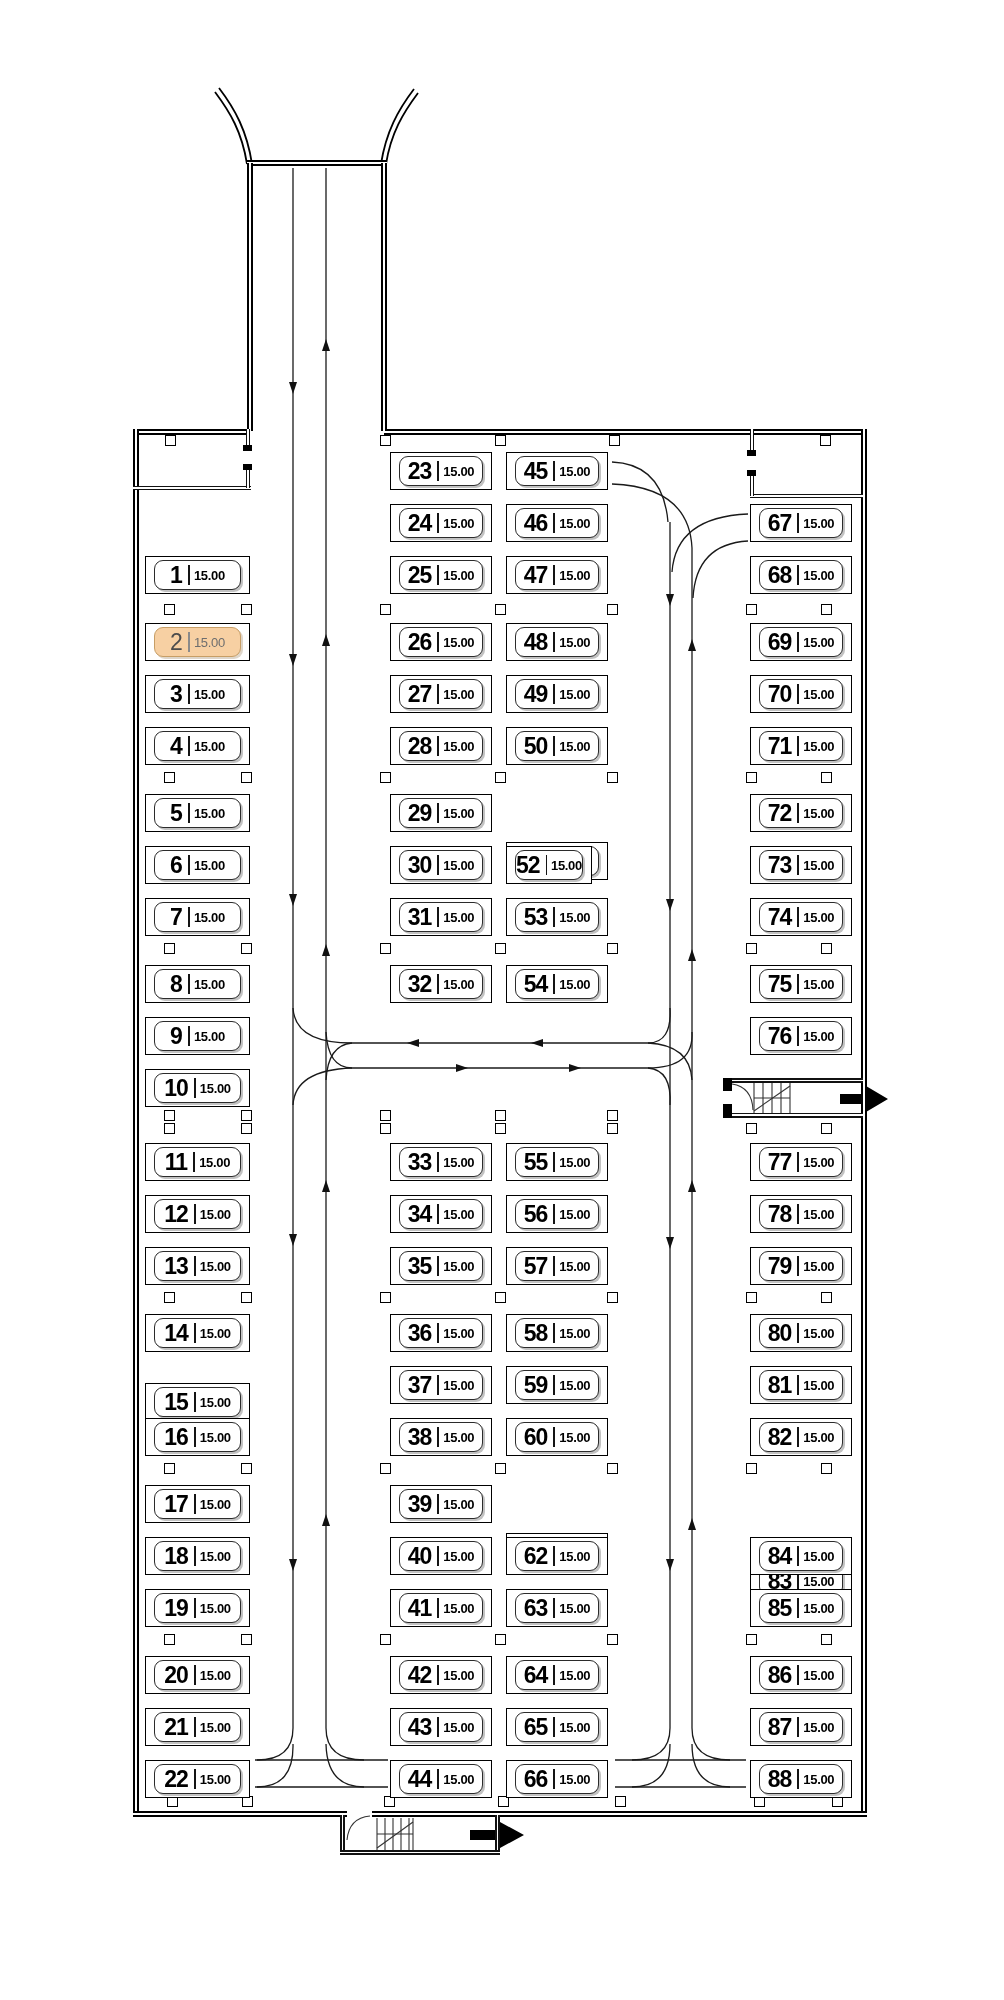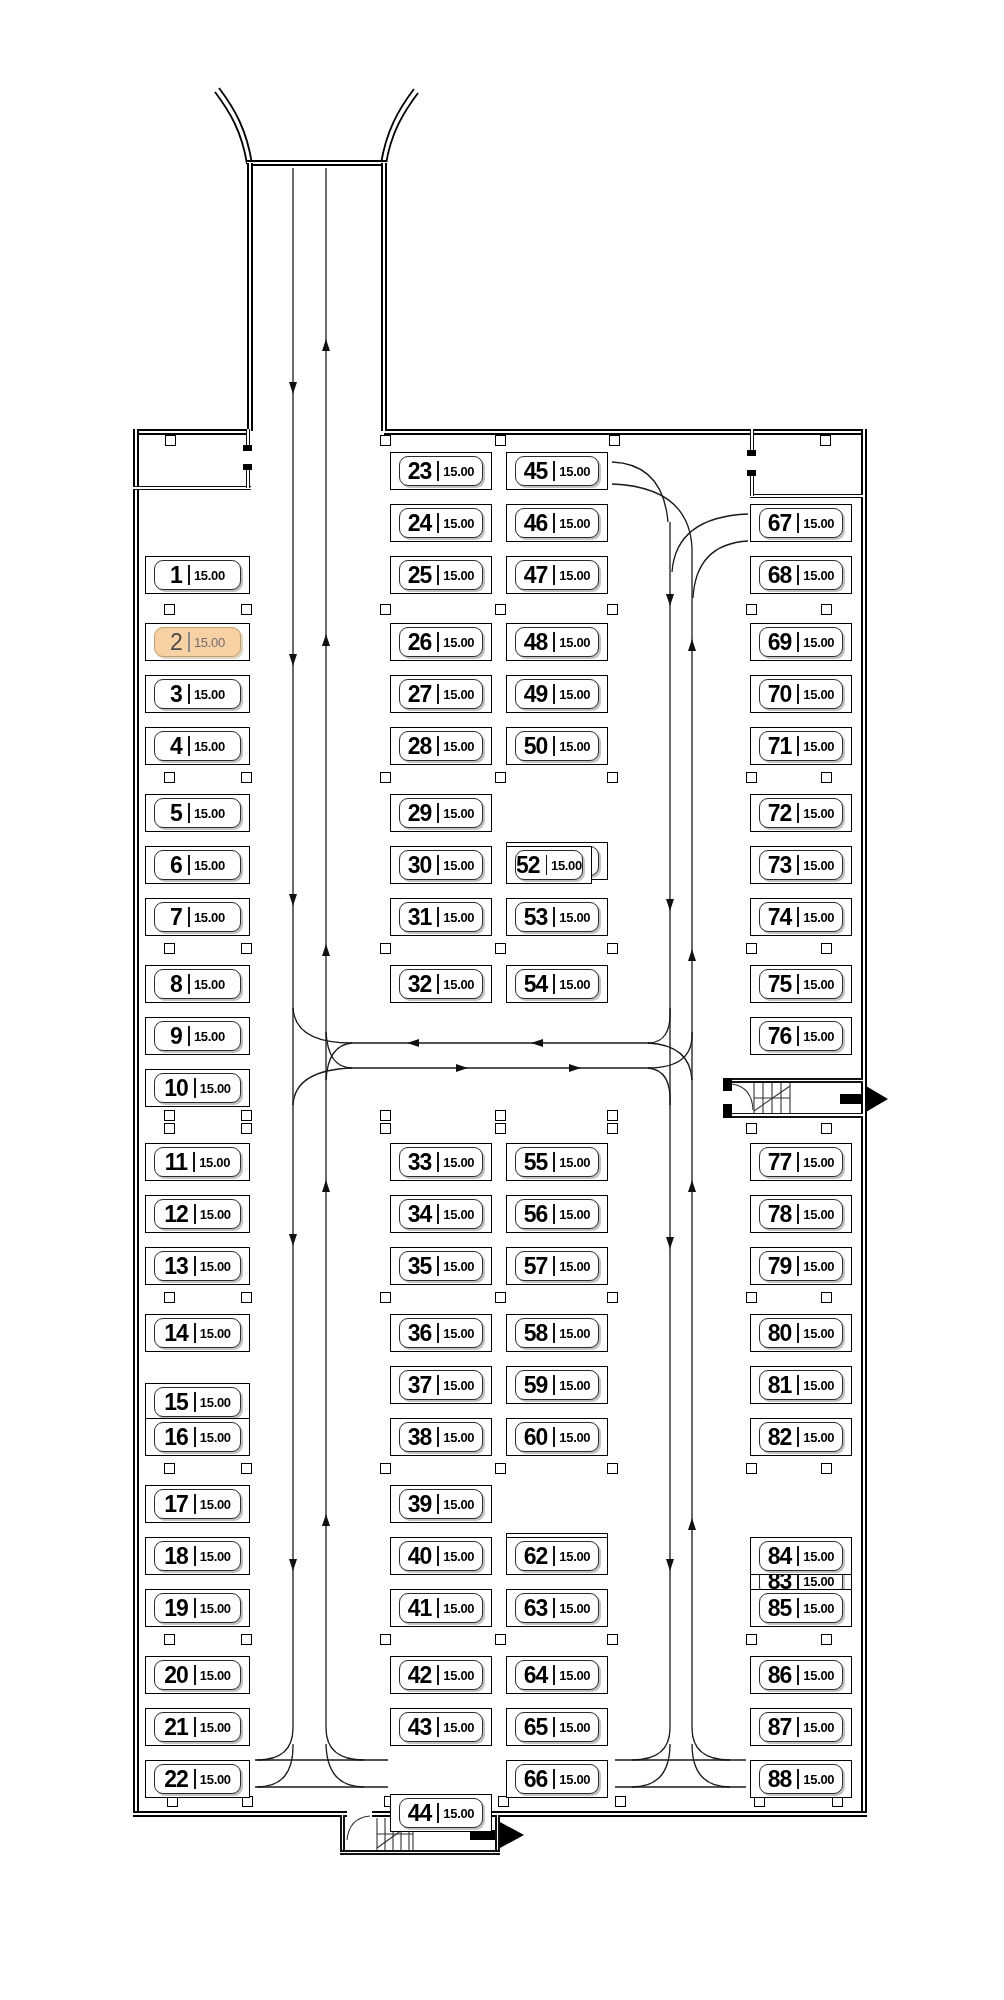--- a/index.html
+++ b/index.html
@@ -571,21 +571,21 @@
           <span class="val">15.00</span>
         </div>
       </div>
       <div class="space" style="left: 390px; top: 1708px; width: 102px;">
         <div class="tag">
           <span class="num">43</span>
           <span class="sep"></span>
           <span class="val">15.00</span>
         </div>
       </div>
-      <div class="space" style="left: 390px; top: 1760px; width: 102px; margin-top: 34px;">
+      <div class="space" style="left: 390px; top: 1760px; width: 102px;">
         <div class="tag">
           <span class="num">44</span>
           <span class="sep"></span>
           <span class="val">15.00</span>
         </div>
       </div>
       <div class="space" style="left: 506px; top: 1143px; width: 102px;">
         <div class="tag">
           <span class="num">55</span>
           <span class="sep"></span>

